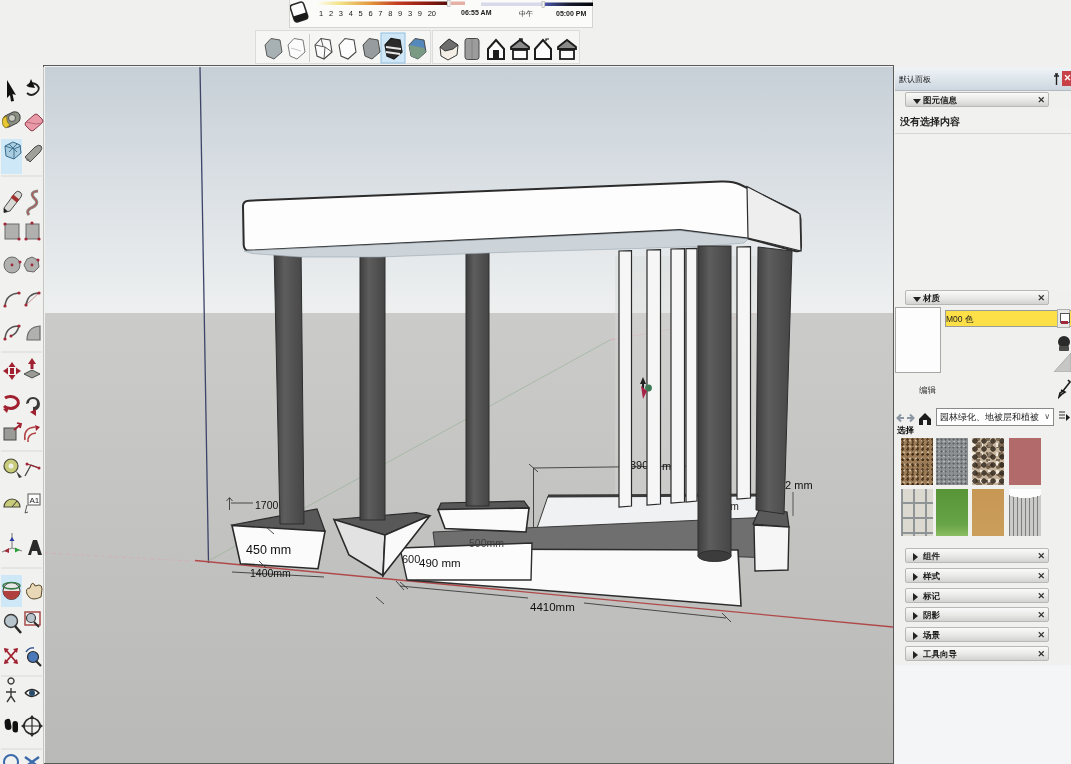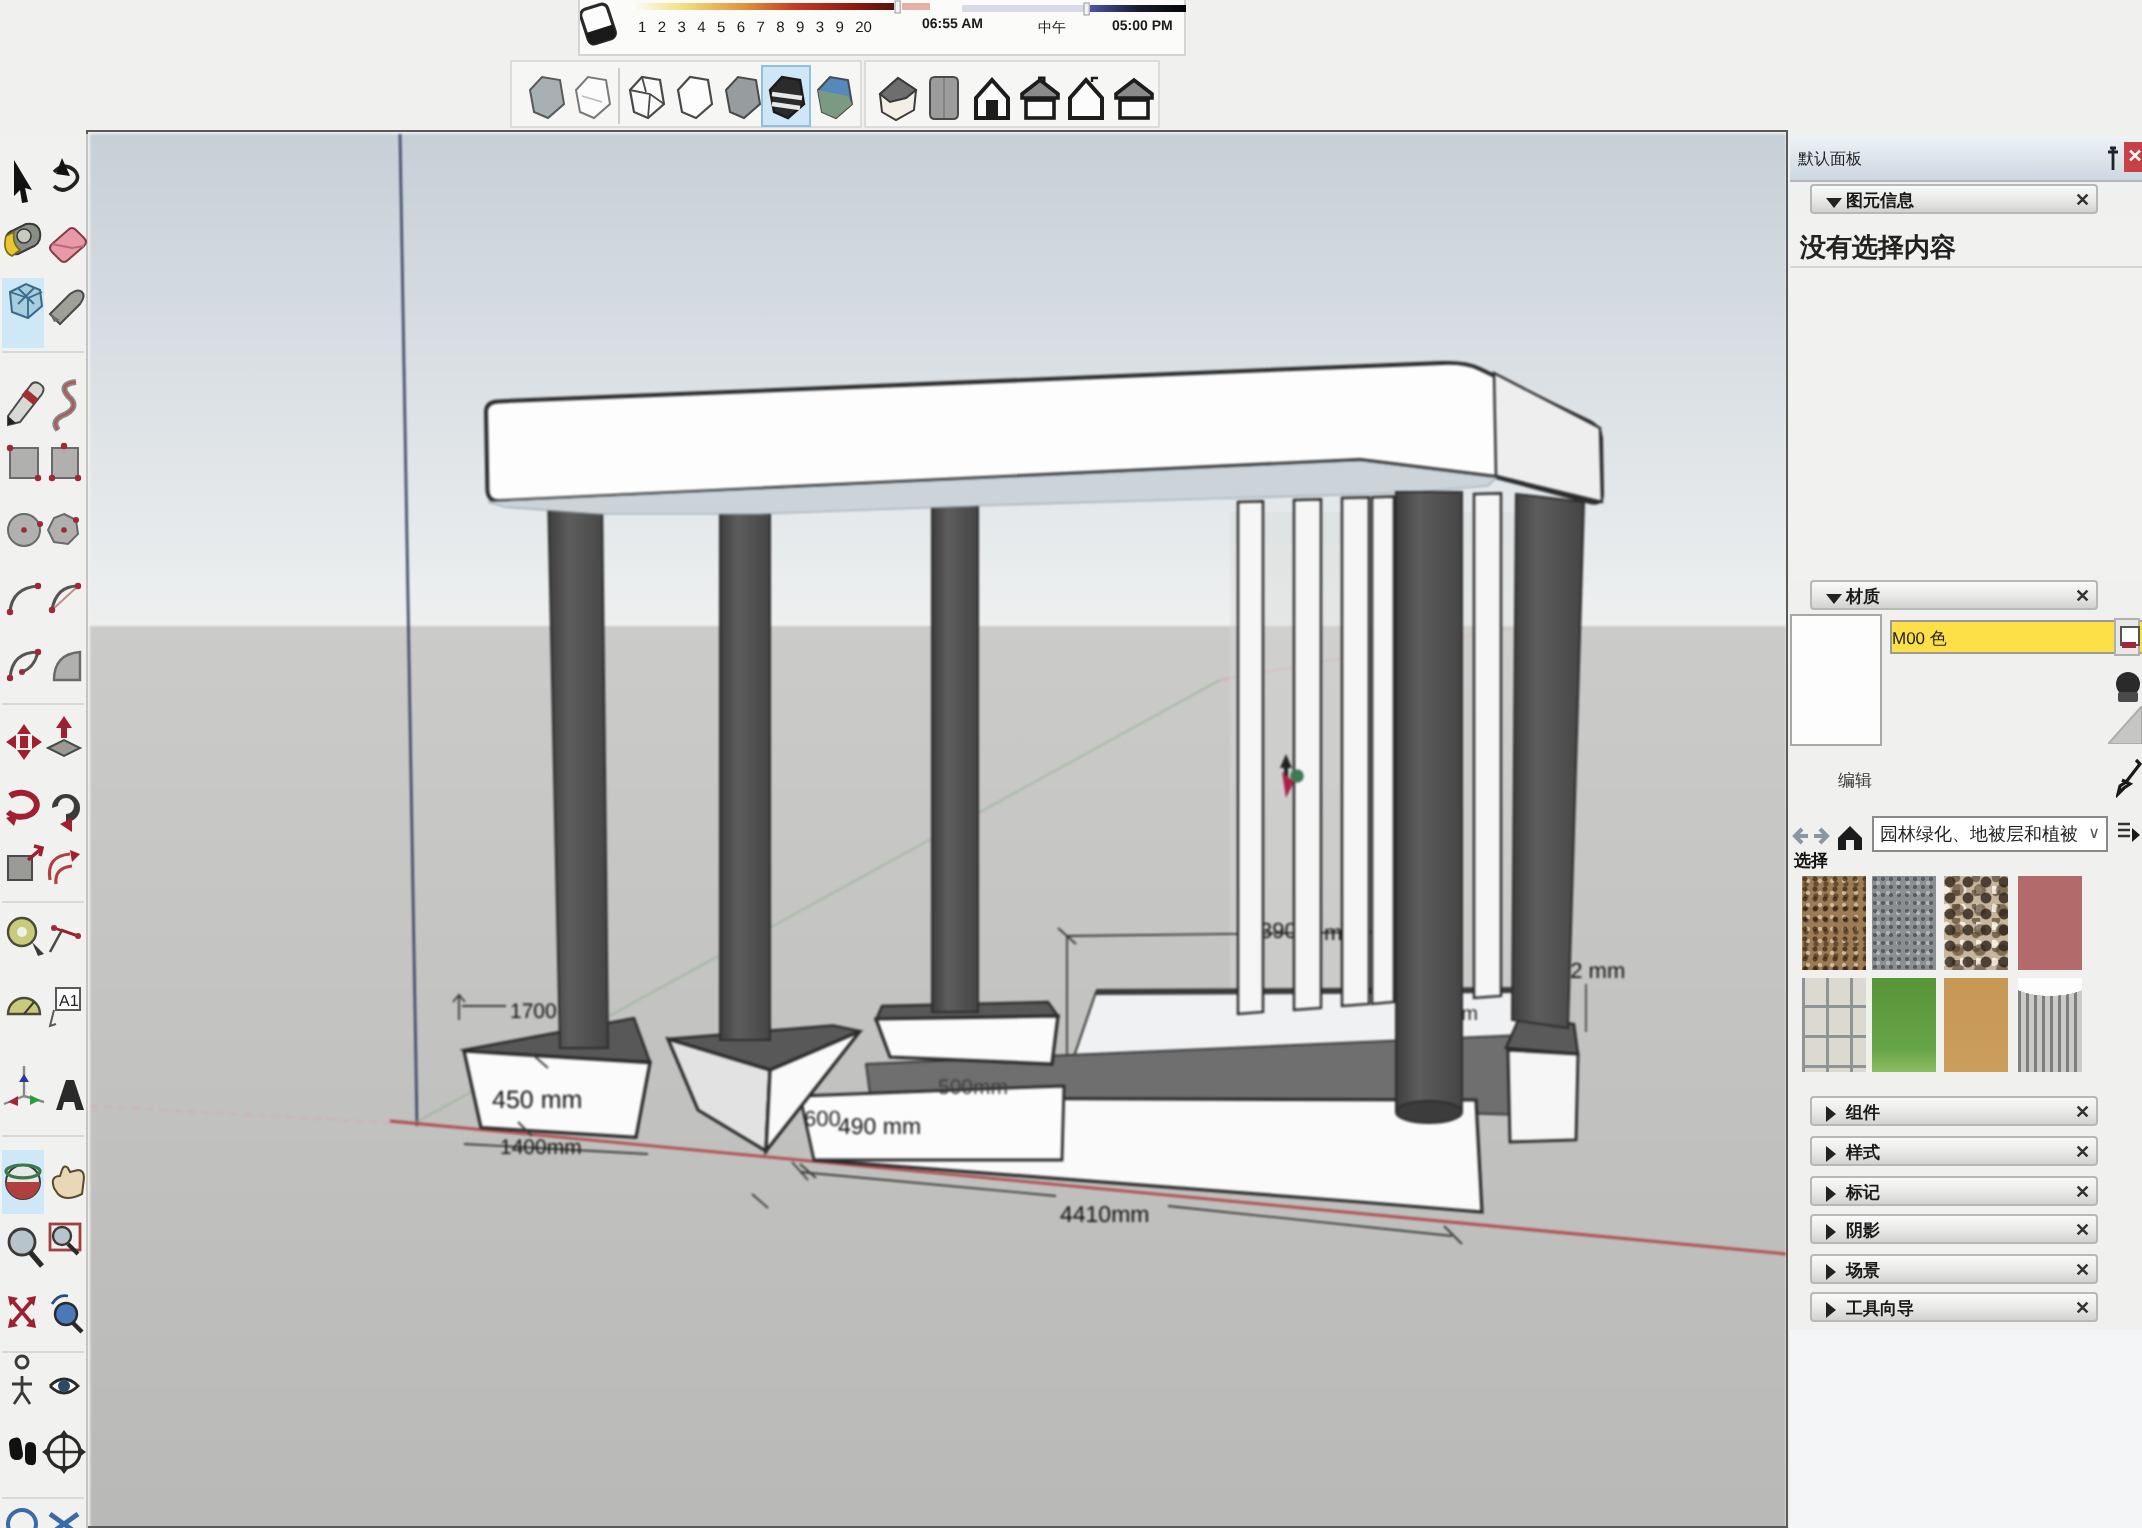--- a/index.html
+++ b/index.html
@@ -386,21 +386,21 @@
       </svg>
     <div class="abs" style="left:167px;top:3px;width:11px;height:15px;background:#c84048;color:#fff;font-size:9px;text-align:center;line-height:15px;font-weight:bold;">✕</div>
   </div>
 
   <div class="hdr" style="top:30px;">
       <span class="tri tri-d"></span>
       <span class="lbl">图元信息</span>
       <span class="x">✕</span>
     </div>
   <div class="abs" style="left:0;top:45px;width:176px;height:183px;background:#f1f1ef;">
-    <div class="abs" style="left:5px;top:8px;font-size:13px;font-weight:bold;color:#222;">没有选择内容</div>
+    <div class="abs" style="left:5px;top:8px;font-size:10px;font-weight:bold;color:#222;">没有选择内容</div>
     <div class="abs" style="left:0;top:26px;width:176px;height:1px;background:#d6d6d4;"></div>
   </div>
 
   <div class="hdr" style="top:228px;">
       <span class="tri tri-d"></span>
       <span class="lbl">材质</span>
       <span class="x">✕</span>
     </div>
   <div class="abs" style="left:0;top:243px;width:176px;height:128px;background:#f0f0ee;">
     <div class="abs" style="left:0px;top:2px;width:46px;height:66px;background:#fdfdfd;border:1px solid #a8a8a6;box-sizing:border-box;"></div>

